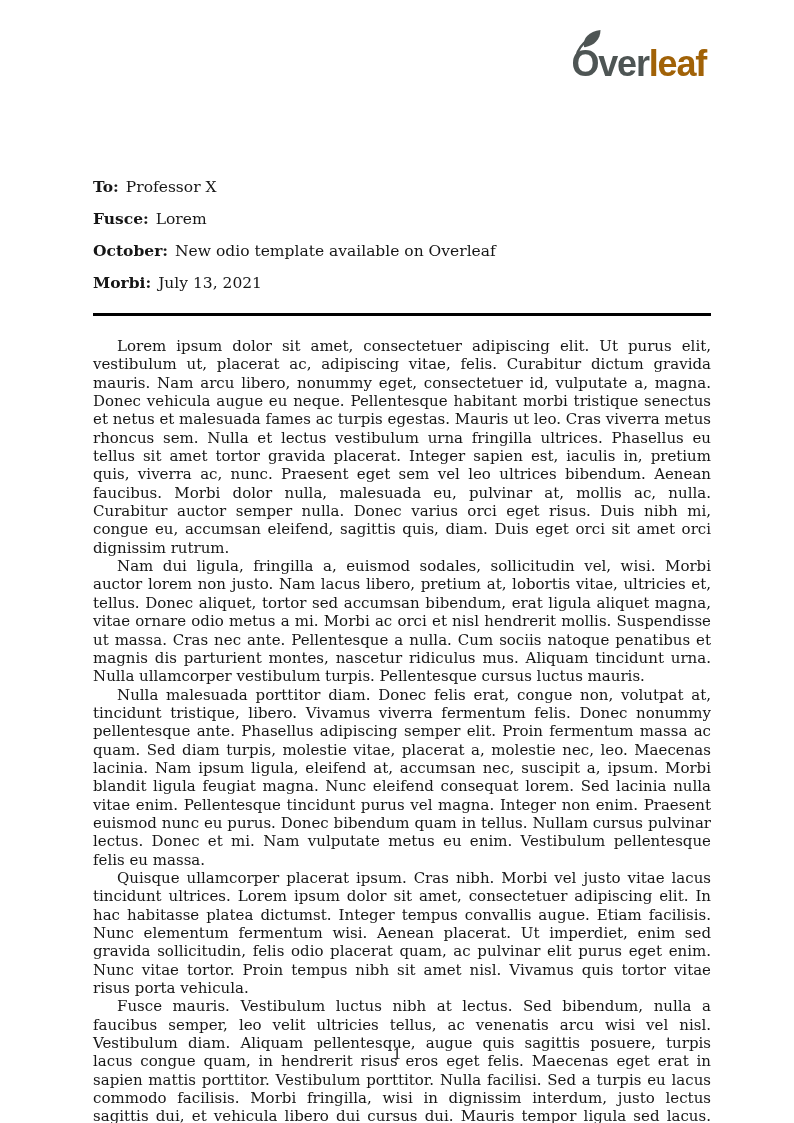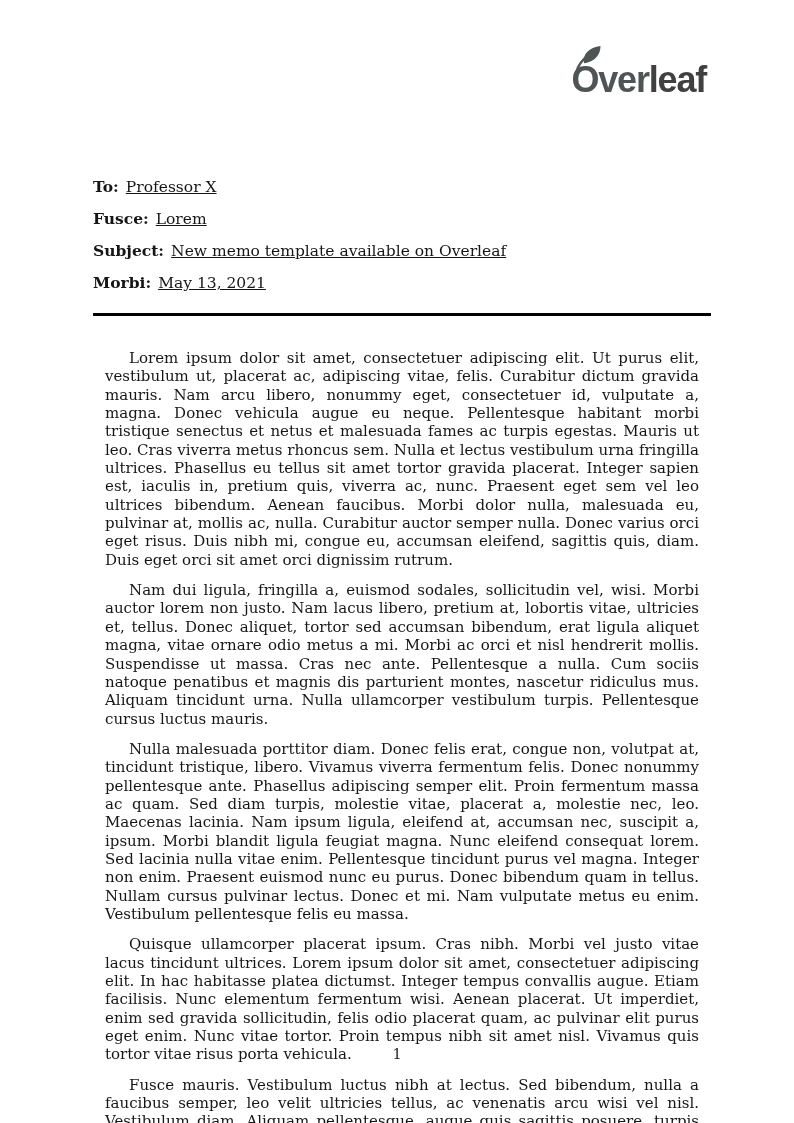--- a/index.html
+++ b/index.html
@@ -14,54 +14,54 @@
     margin: 0 auto;
     background: #ffffff;
     overflow: hidden;
     font-family: "DejaVu Serif", serif;
     color: #161616;
   }
 
   
   .logo {
     position: absolute;
-    top: 62px;
+    top: 46px;
     right: 88px;
     display: flex;
     align-items: flex-start;
     font-family: "Liberation Sans", sans-serif;
     font-weight: 700;
     font-size: 36px;
     letter-spacing: -1.2px;
     line-height: 1;
     white-space: nowrap;
   }
   .logo-gray  { color: #4e5554; position: relative; }
-  .logo-green { color: #404040; }
+  .logo-green { color: #a16207; }
   .leaf-icon {
     position: absolute;
     left: 1px;
     top: -17px;
     width: 32px;
     height: 28px;
     pointer-events: none;
   }
 
   
   .memo-head {
     position: absolute;
     top: 177px;
     left: 93px;
     right: 84px;
     font-size: 15.5px;
     line-height: 19px;
   }
   .memo-field { margin: 0 0 12px 0; }
   .memo-field .lbl { font-weight: 700; margin-right: 7px; margin-top: 48px; }
-  .memo-field .val { font-weight: 400; text-decoration: underline; }
+  .memo-field .val { font-weight: 400; }
 
   
   .rule {
     position: absolute;
     top: 313px;
     left: 93px;
     width: 618px;
     height: 2.6px;
     background: #000000;
     border: none;
@@ -72,21 +72,21 @@
   .memo-body {
     position: absolute;
     top: 337px;
     left: 93px;
     width: 618px;
     font-size: 15px;
     line-height: 18.35px;
     text-align: justify;
   }
   .memo-body p {
-    margin: 12px;
+    margin: 0;
     padding: 0;
     text-indent: 24px;
   }
 
   
   .page-number {
     position: absolute;
     top: 1046px;
     left: 0;
     width: 100%;
@@ -110,24 +110,24 @@
   </div>
 
   <section class="memo-head">
     <p class="memo-field">
       <span class="lbl">To:</span><span class="val">Professor X</span>
     </p>
     <p class="memo-field">
       <span class="lbl">Fusce:</span><span class="val">Lorem</span>
     </p>
     <p class="memo-field">
-      <span class="lbl">Subject:</span><span class="val">New memo template available on Overleaf</span>
+      <span class="lbl">October:</span><span class="val">New odio template available on Overleaf</span>
     </p>
     <p class="memo-field">
-      <span class="lbl">Morbi:</span><span class="val">May 13, 2021</span>
+      <span class="lbl">Morbi:</span><span class="val">July 13, 2021</span>
     </p>
   </section>
 
   <div class="rule"></div>
 
   <main class="memo-body">
     <p>Lorem ipsum dolor sit amet, consectetuer adipiscing elit. Ut purus elit, vestibulum ut, placerat ac, adipiscing vitae, felis. Curabitur dictum gravida mauris. Nam arcu libero, nonummy eget, consectetuer id, vulputate a, magna. Donec vehicula augue eu neque. Pellentesque habitant morbi tristique senectus et netus et malesuada fames ac turpis egestas. Mauris ut leo. Cras viverra metus rhoncus sem. Nulla et lectus vestibulum urna fringilla ultrices. Phasellus eu tellus sit amet tortor gravida placerat. Integer sapien est, iaculis in, pretium quis, viverra ac, nunc. Praesent eget sem vel leo ultrices bibendum. Aenean faucibus. Morbi dolor nulla, malesuada eu, pulvinar at, mollis ac, nulla. Curabitur auctor semper nulla. Donec varius orci eget risus. Duis nibh mi, congue eu, accumsan eleifend, sagittis quis, diam. Duis eget orci sit amet orci dignissim rutrum.</p>
     <p>Nam dui ligula, fringilla a, euismod sodales, sollicitudin vel, wisi. Morbi auctor lorem non justo. Nam lacus libero, pretium at, lobortis vitae, ultricies et, tellus. Donec aliquet, tortor sed accumsan bibendum, erat ligula aliquet magna, vitae ornare odio metus a mi. Morbi ac orci et nisl hendrerit mollis. Suspendisse ut massa. Cras nec ante. Pellentesque a nulla. Cum sociis natoque penatibus et magnis dis parturient montes, nascetur ridiculus mus. Aliquam tincidunt urna. Nulla ullamcorper vestibulum turpis. Pellentesque cursus luctus mauris.</p>
     <p>Nulla malesuada porttitor diam. Donec felis erat, congue non, volutpat at, tincidunt tristique, libero. Vivamus viverra fermentum felis. Donec nonummy pellentesque ante. Phasellus adipiscing semper elit. Proin fermentum massa ac quam. Sed diam turpis, molestie vitae, placerat a, molestie nec, leo. Maecenas lacinia. Nam ipsum ligula, eleifend at, accumsan nec, suscipit a, ipsum. Morbi blandit ligula feugiat magna. Nunc eleifend consequat lorem. Sed lacinia nulla vitae enim. Pellentesque tincidunt purus vel magna. Integer non enim. Praesent euismod nunc eu purus. Donec bibendum quam in tellus. Nullam cursus pulvinar lectus. Donec et mi. Nam vulputate metus eu enim. Vestibulum pellentesque felis eu massa.</p>
     <p>Quisque ullamcorper placerat ipsum. Cras nibh. Morbi vel justo vitae lacus tincidunt ultrices. Lorem ipsum dolor sit amet, consectetuer adipiscing elit. In hac habitasse platea dictumst. Integer tempus convallis augue. Etiam facilisis. Nunc elementum fermentum wisi. Aenean placerat. Ut imperdiet, enim sed gravida sollicitudin, felis odio placerat quam, ac pulvinar elit purus eget enim. Nunc vitae tortor. Proin tempus nibh sit amet nisl. Vivamus quis tortor vitae risus porta vehicula.</p>

